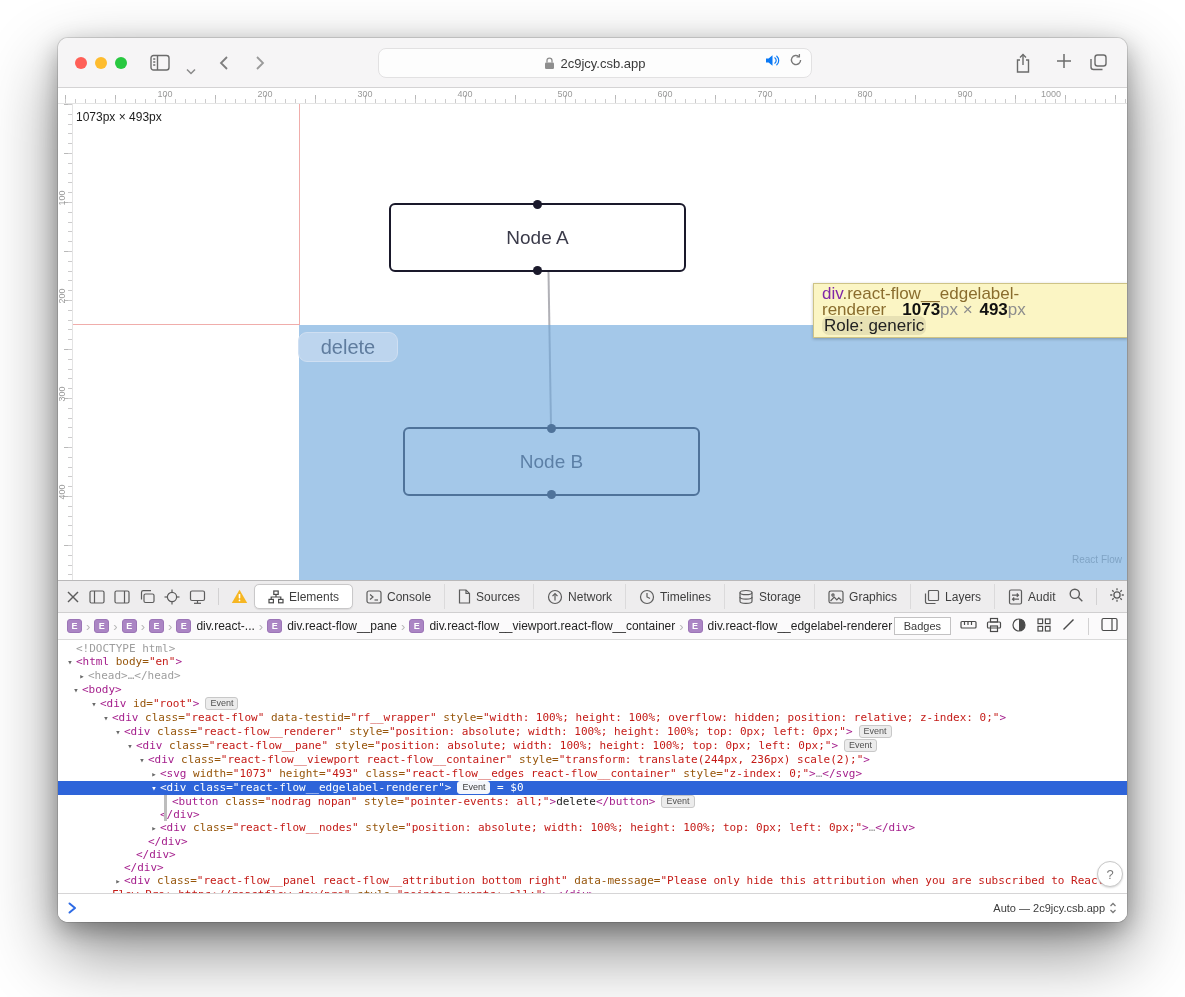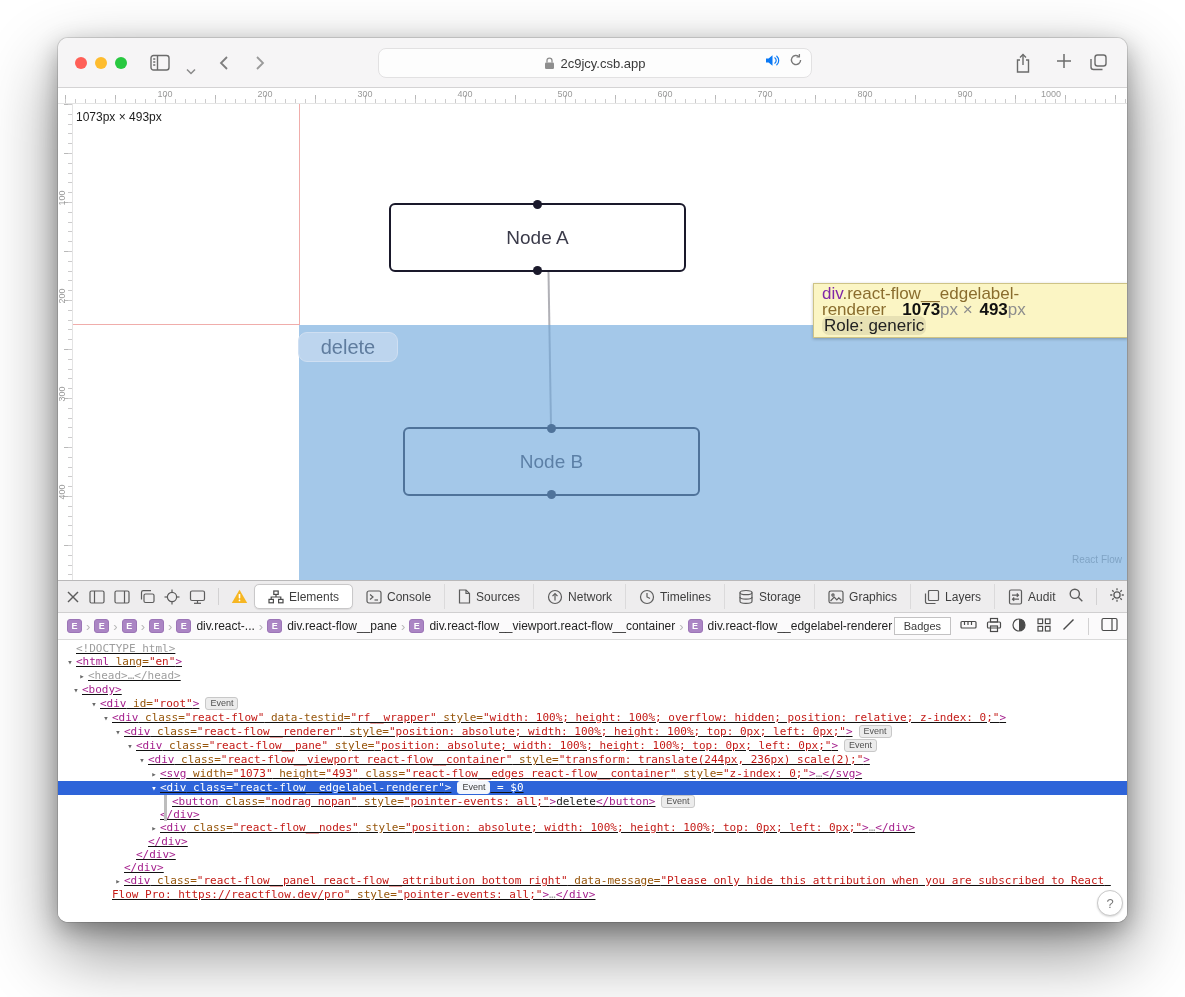--- a/index.html
+++ b/index.html
@@ -87,21 +87,21 @@
   .crumb{ display:flex; align-items:center; gap:5px; }
   .ebchip{ width:15px; height:14px; border-radius:3px; background:#ab85c4; border:1px solid #9c75b7;
     color:#fff; font-size:9px; font-weight:bold; display:flex; align-items:center; justify-content:center; flex:none; }
   .csep{ color:#b7b7b7; font-size:13px; margin:0 4px; }
   .crumb-right{ margin-left:auto; display:flex; align-items:center; gap:9px; }
   .badges-btn{ border:1px solid #c3c2c3; border-radius:0; background:#fff; padding:2px 9px;
     font-size:11px; color:#3c3c3c; }
 
   .domview{ flex:1; position:relative; overflow:hidden; background:#fff; padding-top:2px;
     font-family:"DejaVu Sans Mono",monospace; font-size:11px; }
-  .row{ line-height:13px; white-space:pre-wrap; position:relative; color:#111; padding-right:14px;text-decoration:underline; }
+  .row{ line-height:13px; white-space:pre-wrap; position:relative; color:#111; padding-right:14px; }
   .disc{ display:inline-block; width:12px; color:#696969; font-size:9px; text-align:center; }
   .tk-t{ color:#a41e8c;text-align:right; } .tk-a{ color:#96550a; } .tk-v{ color:#c41a16; } .tk-p{ color:#222; } .tk-g{ color:#9e9e9e; }
   .ebadge{ display:inline-block; font-family:"Liberation Sans",sans-serif; font-size:9px; line-height:11px;
     padding:0 4px; border:1px solid #c8c8c8; border-radius:3px; background:#ececec; color:#525252;
     margin-left:6px; vertical-align:1px; }
   .row.sel{ background:#2e64d9; }
   .row.sel .tk-t,.row.sel .tk-a,.row.sel .tk-v,.row.sel .tk-p,.row.sel .tk-g,.row.sel .disc{ color:#fff; }
   .row.sel .ebadge{ background:#f4f6fb; border-color:#f4f6fb; color:#3c3c3c; }
   .row.barred::before{ content:''; position:absolute; left:106px; top:0; bottom:0; width:3px; background:#bdbdbd; }
   .helpbtn{ position:absolute; right:4px; bottom:6px; width:26px; height:26px; border-radius:50%;
@@ -468,34 +468,48 @@
           <svg width="17" height="15" viewBox="0 0 17 15" fill="none" stroke="#4a4a4a" stroke-width="1.2">
               <rect x="1" y="1.5" width="15" height="12" rx="1.5"></rect>
               <line x1="11" y1="1.5" x2="11" y2="13.5"></line>
             </svg>
         </span>
       </span>
     </div>
 
     <div class="domview" id="dom-tree">
       <div class="row" style="padding-left: 6px;"><span class="disc"></span><span class="tk-g">&lt;!DOCTYPE html&gt;</span></div>
-        <div class="row" style="padding-left: 6px;"><span class="disc">▾</span><span class="tk-t">&lt;html</span><span class="tk-a"> lang=</span><span class="tk-v">"en"</span><span class="tk-t">&gt;</span></div>
+        <div class="row" style="padding-left: 6px;"><span class="disc">▾</span><span class="tk-t">&lt;html</span><span class="tk-a"> body=</span><span class="tk-v">"en"</span><span class="tk-t">&gt;</span></div>
         <div class="row" style="padding-left: 18px;"><span class="disc">▸</span><span class="tk-g">&lt;head&gt;…&lt;/head&gt;</span></div>
         <div class="row" style="padding-left: 12px;"><span class="disc">▾</span><span class="tk-t">&lt;body&gt;</span></div>
         <div class="row" style="padding-left: 30px;"><span class="disc">▾</span><span class="tk-t">&lt;div</span><span class="tk-a"> id=</span><span class="tk-v">"root"</span><span class="tk-t">&gt;</span><span class="ebadge">Event</span></div>
         <div class="row" style="padding-left: 42px;"><span class="disc">▾</span><span class="tk-t">&lt;div</span><span class="tk-a"> class=</span><span class="tk-v">"react-flow"</span><span class="tk-a"> data-testid=</span><span class="tk-v">"rf__wrapper"</span><span class="tk-a"> style=</span><span class="tk-v">"width: 100%; height: 100%; overflow: hidden; position: relative; z-index: 0;"</span><span class="tk-t">&gt;</span></div>
         <div class="row" style="padding-left: 54px;"><span class="disc">▾</span><span class="tk-t">&lt;div</span><span class="tk-a"> class=</span><span class="tk-v">"react-flow__renderer"</span><span class="tk-a"> style=</span><span class="tk-v">"position: absolute; width: 100%; height: 100%; top: 0px; left: 0px;"</span><span class="tk-t">&gt;</span><span class="ebadge">Event</span></div>
         <div class="row" style="padding-left: 66px;"><span class="disc">▾</span><span class="tk-t">&lt;div</span><span class="tk-a"> class=</span><span class="tk-v">"react-flow__pane"</span><span class="tk-a"> style=</span><span class="tk-v">"position: absolute; width: 100%; height: 100%; top: 0px; left: 0px;"</span><span class="tk-t">&gt;</span><span class="ebadge">Event</span></div>
         <div class="row" style="padding-left: 78px;"><span class="disc">▾</span><span class="tk-t">&lt;div</span><span class="tk-a"> class=</span><span class="tk-v">"react-flow__viewport react-flow__container"</span><span class="tk-a"> style=</span><span class="tk-v">"transform: translate(244px, 236px) scale(2);"</span><span class="tk-t">&gt;</span></div>
         <div class="row" style="padding-left: 90px;"><span class="disc">▸</span><span class="tk-t">&lt;svg</span><span class="tk-a"> width=</span><span class="tk-v">"1073"</span><span class="tk-a"> height=</span><span class="tk-v">"493"</span><span class="tk-a"> class=</span><span class="tk-v">"react-flow__edges react-flow__container"</span><span class="tk-a"> style=</span><span class="tk-v">"z-index: 0;"</span><span class="tk-t">&gt;</span><span class="tk-g">…</span><span class="tk-t">&lt;/svg&gt;</span></div>
         <div class="row sel" style="padding-left: 90px;"><span class="disc">▾</span><span class="tk-t">&lt;div</span><span class="tk-a"> class=</span><span class="tk-v">"react-flow__edgelabel-renderer"</span><span class="tk-t">&gt;</span><span class="ebadge">Event</span><span class="tk-p"> = $0</span></div>
         <div class="row barred" style="padding-left: 102px;"><span class="disc"></span><span class="tk-t">&lt;button</span><span class="tk-a"> class=</span><span class="tk-v">"nodrag nopan"</span><span class="tk-a"> style=</span><span class="tk-v">"pointer-events: all;"</span><span class="tk-t">&gt;</span><span class="tk-p">delete</span><span class="tk-t">&lt;/button&gt;</span><span class="ebadge">Event</span></div>
         <div class="row barred" style="padding-left: 90px;"><span class="disc"></span><span class="tk-t">&lt;/div&gt;</span></div>
         <div class="row" style="padding-left: 90px;"><span class="disc">▸</span><span class="tk-t">&lt;div</span><span class="tk-a"> class=</span><span class="tk-v">"react-flow__nodes"</span><span class="tk-a"> style=</span><span class="tk-v">"position: absolute; width: 100%; height: 100%; top: 0px; left: 0px;"</span><span class="tk-t">&gt;</span><span class="tk-g">…</span><span class="tk-t">&lt;/div&gt;</span></div>
         <div class="row" style="padding-left: 78px;"><span class="disc"></span><span class="tk-t">&lt;/div&gt;</span></div>
         <div class="row" style="padding-left: 66px;"><span class="disc"></span><span class="tk-t">&lt;/div&gt;</span></div>
         <div class="row" style="padding-left: 54px;"><span class="disc"></span><span class="tk-t">&lt;/div&gt;</span></div>
         <div class="row" style="padding-left: 54px;"><span class="disc">▸</span><span class="tk-t">&lt;div</span><span class="tk-a"> class=</span><span class="tk-v">"react-flow__panel react-flow__attribution bottom right"</span><span class="tk-a"> data-message=</span><span class="tk-v">"Please only hide this attribution when you are subscribed to React Flow Pro: https://reactflow.dev/pro"</span><span class="tk-a"> style=</span><span class="tk-v">"pointer-events: all;"</span><span class="tk-t">&gt;</span><span class="tk-g">…</span><span class="tk-t">&lt;/div&gt;</span></div>
         <div class="helpbtn">?</div>
     </div>
 
+    <div class="statusbar">
+      <span style="display:flex">
+        <svg width="9" height="12" viewBox="0 0 9 12" fill="none" stroke="#2e6be5" stroke-width="2" stroke-linecap="round" stroke-linejoin="round">
+            <path d="M1.5 1.5 L7 6 L1.5 10.5"></path>
+          </svg>
+      </span>
+      <span class="frame-select">
+        <span>Auto — 2c9jcy.csb.app</span>
+        <svg width="8" height="12" viewBox="0 0 8 12" fill="none" stroke="#7a7a7a" stroke-width="1.3">
+            <path d="M1.5 4 L4 1.5 L6.5 4"></path>
+            <path d="M1.5 8 L4 10.5 L6.5 8"></path>
+          </svg>
+      </span>
+    </div>
   </div>
 </div>
 
 </body></html>

